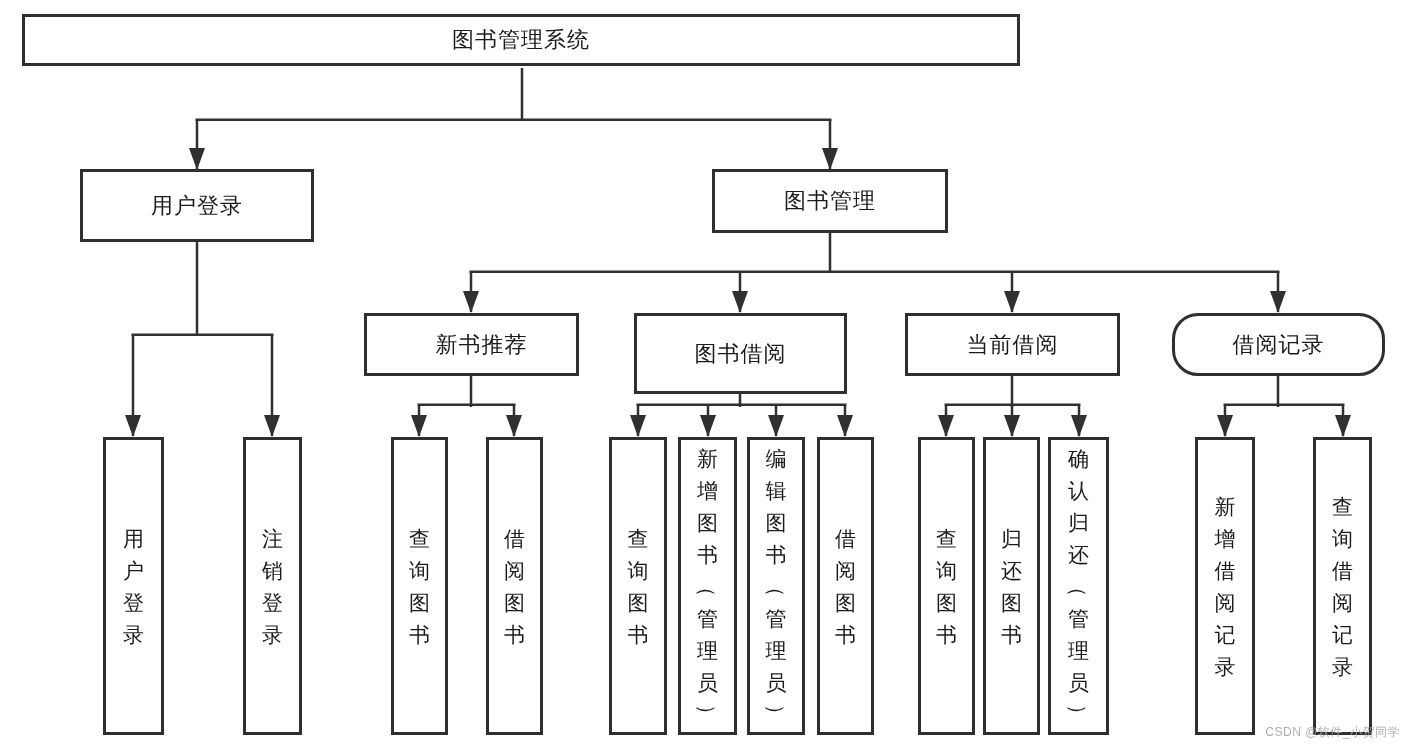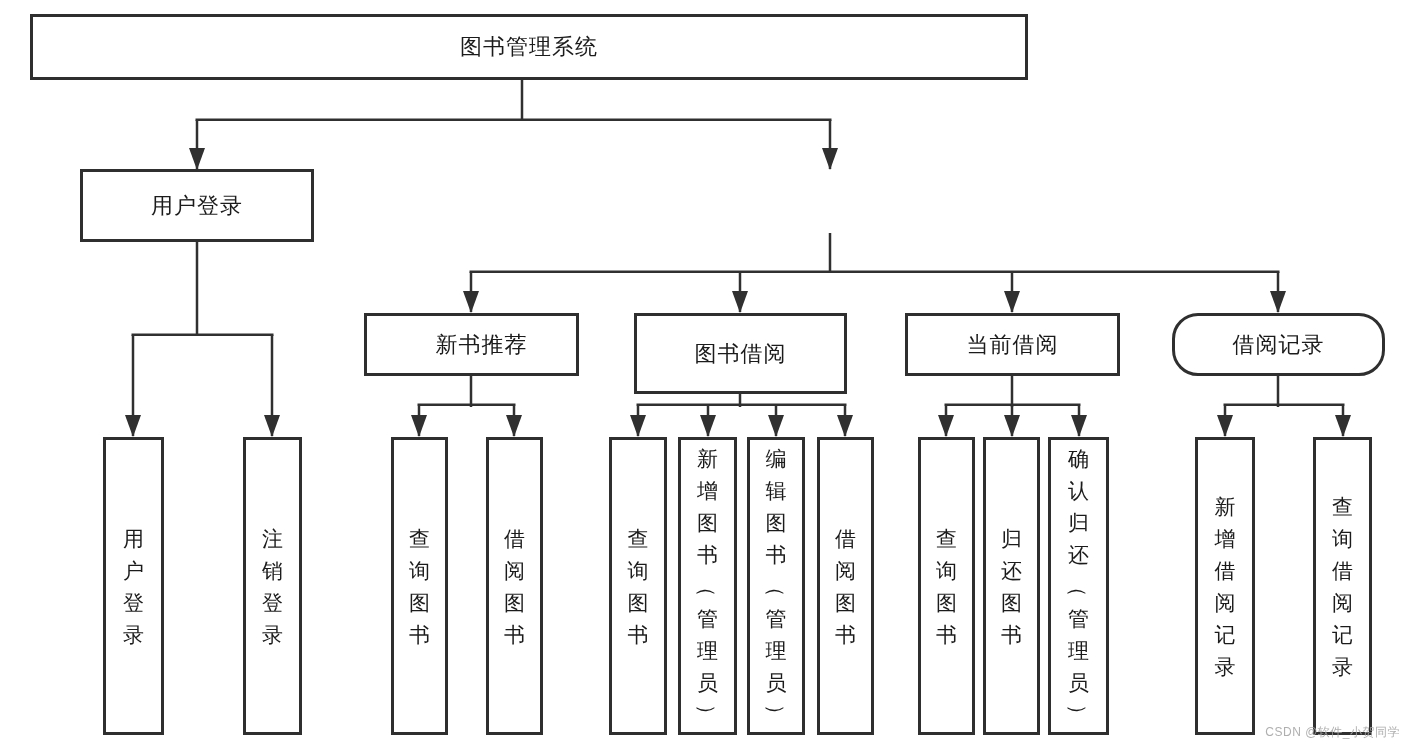--- a/index.html
+++ b/index.html
@@ -105,23 +105,24 @@
     <line x1="845" y1="406" x2="845" y2="436" stroke="#303030" stroke-width="2.5" marker-end="url(#ah)"></line>
 
     <line x1="946" y1="406" x2="946" y2="436" stroke="#303030" stroke-width="2.5" marker-end="url(#ah)"></line>
     <line x1="1012" y1="406" x2="1012" y2="436" stroke="#303030" stroke-width="2.5" marker-end="url(#ah)"></line>
     <line x1="1079" y1="406" x2="1079" y2="436" stroke="#303030" stroke-width="2.5" marker-end="url(#ah)"></line>
 
     <line x1="1225" y1="406" x2="1225" y2="436" stroke="#303030" stroke-width="2.5" marker-end="url(#ah)"></line>
     <line x1="1343" y1="406" x2="1343" y2="436" stroke="#303030" stroke-width="2.5" marker-end="url(#ah)"></line>
   </svg>
 
-  <div class="node h" style="left:30px; top:14px; width:998px; height:66px;">图书管理系统</div>
+  <div class="node h" style="left:22px; top:14px; width:998px; height:52px;">图书管理系统</div>
 
   <div class="node h" style="left:80px; top:169px; width:234px; height:73px;">用户登录</div>
+  <div class="node h" style="left:712px; top:169px; width:236px; height:64px;">图书管理</div>
 
   <div class="node h" style="left:364px; top:313px; width:215px; height:63px;padding-left:20px;">新书推荐</div>
   <div class="node h" style="left:634px; top:313px; width:213px; height:81px;">图书借阅</div>
   <div class="node h" style="left:905px; top:313px; width:215px; height:63px;">当前借阅</div>
   <div class="node h" style="left:1172px; top:313px; width:213px; height:63px;border-radius:26px;">借阅记录</div>
 
   <div class="node v" style="left:103px; width:61px;">
       <span>用</span>
       <span>户</span>
       <span>登</span>

